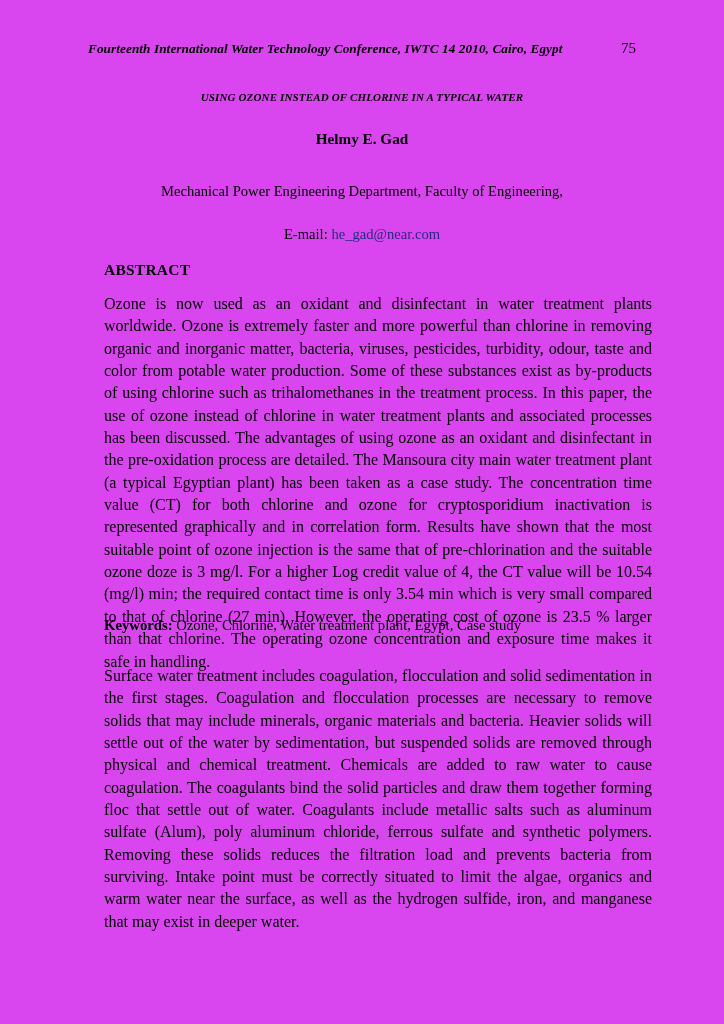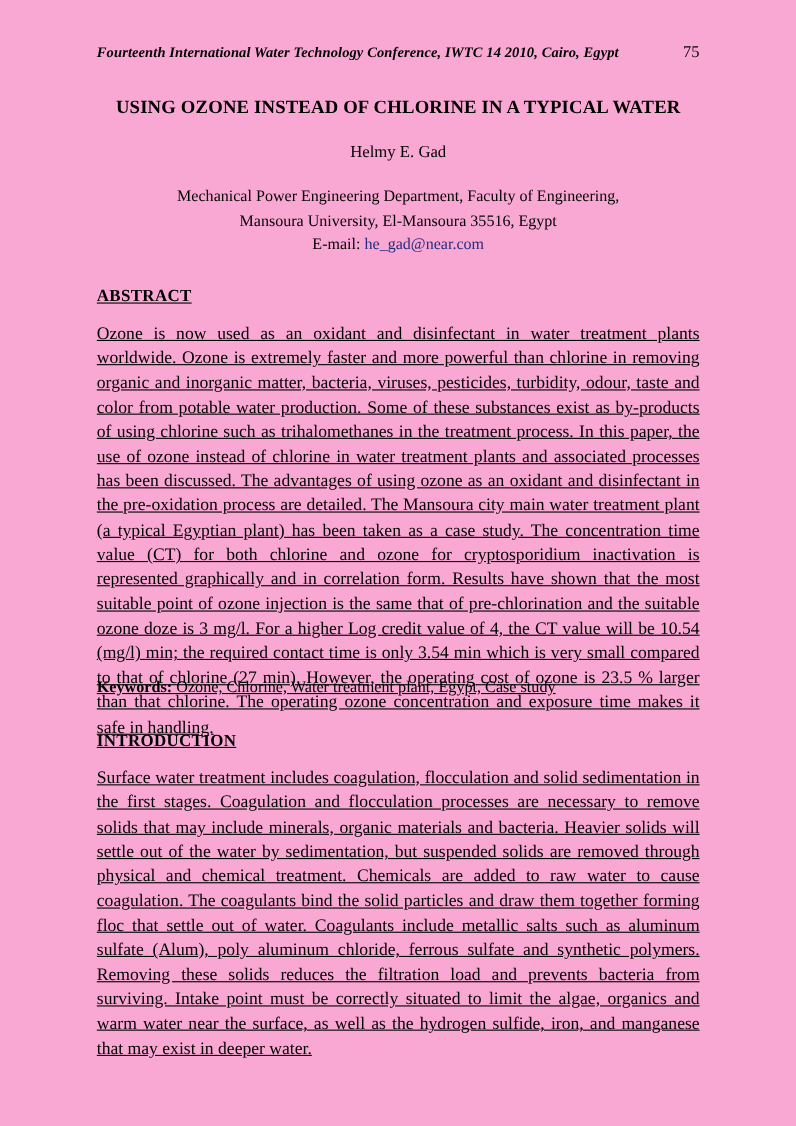--- a/index.html
+++ b/index.html
@@ -14,21 +14,21 @@
     overflow: hidden;
     font-family: "Liberation Serif", "DejaVu Serif", serif;
     color: #000000;
     -webkit-font-smoothing: antialiased;
   }
   .page {
     position: relative;
     width: 724px;
     height: 1024px;
     box-sizing: border-box;
-    background: #f9a8d4;
+    background: #d946ef;
   }
 
   
   .running-header {
     position: absolute;
     top: 40px;
     left: 88px;
     width: 548px;
     display: flex;
     align-items: baseline;
@@ -49,52 +49,52 @@
 
   
   .title-block {
     position: absolute;
     top: 85px;
     left: 88px;
     width: 548px;
     text-align: center;
   }
   .paper-title {
-    font-size: 17px;
+    font-size: 11px;
     font-weight: bold;
     line-height: 25px;
     letter-spacing: 0.15px;
     margin: 0;
+    font-style: italic;
   }
   .author-name {
     margin: 0;
     padding-top: 20px;
     font-size: 15.2px;
-    font-weight: normal;
+    font-weight: bold;
   }
   .affiliation {
-    margin: 0;
+    margin: 12px;
     padding-top: 21px;
     font-size: 14.6px;
     line-height: 21.5px;
   }
   .affiliation .email-line {
     white-space: nowrap;
   }
   .email-link {
     color: #232c7c;
     text-decoration: none;
   }
 
   
   .section {
     position: absolute;
-    left: 88px;
+    left: 104px;
     width: 548px;
-    text-decoration: underline;
   }
   .section-heading {
     font-size: 15.4px;
     font-weight: bold;
     letter-spacing: 0.3px;
     margin: 0 0 14px 0;
   }
   .body-text {
     font-size: 16px;
     line-height: 22.35px;
@@ -127,32 +127,31 @@
     <span class="page-number">75</span>
   </div>
 
   <div class="title-block">
     <h1 class="paper-title">
       <span>USING OZONE INSTEAD OF CHLORINE IN A TYPICAL WATER</span><br>
     </h1>
     <p class="author-name">Helmy E. Gad</p>
     <p class="affiliation">
       <span>Mechanical Power Engineering Department, Faculty of Engineering,</span><br>
-      <span>Mansoura University, El-Mansoura 35516, Egypt</span><br>
+      <br>
       <span class="email-line"><span>E-mail: </span><a class="email-link" href="#" style="color: rgb(35, 44, 124);">he_gad@near.com</a></span>
     </p>
   </div>
 
   <div class="section" id="abstract-section">
     <h2 class="section-heading">ABSTRACT</h2>
     <p class="body-text">Ozone is now used as an oxidant and disinfectant in water treatment plants worldwide. Ozone is extremely faster and more powerful than chlorine in removing organic and inorganic matter, bacteria, viruses, pesticides, turbidity, odour, taste and color from potable water production. Some of these substances exist as by-products of using chlorine such as trihalomethanes in the treatment process. In this paper, the use of ozone instead of chlorine in water treatment plants and associated processes has been discussed. The advantages of using ozone as an oxidant and disinfectant in the pre-oxidation process are detailed. The Mansoura city main water treatment plant (a typical Egyptian plant) has been taken as a case study. The concentration time value (CT) for both chlorine and ozone for cryptosporidium inactivation is represented graphically and in correlation form. Results have shown that the most suitable point of ozone injection is the same that of pre-chlorination and the suitable ozone doze is 3 mg/l. For a higher Log credit value of 4, the CT value will be 10.54 (mg/l) min; the required contact time is only 3.54 min which is very small compared to that of chlorine (27 min). However, the operating cost of ozone is 23.5 % larger than that chlorine. The operating ozone concentration and exposure time makes it safe in handling.</p>
   </div>
 
   <div class="section" id="keywords-block">
     <p class="keywords"><span class="kw-label">Keywords:</span><span> Ozone, Chlorine, Water treatment plant, Egypt, Case study</span></p>
   </div>
 
   <div class="section" id="introduction-section">
-    <h2 class="section-heading">INTRODUCTION</h2>
     <p class="body-text">Surface water treatment includes coagulation, flocculation and solid sedimentation in the first stages. Coagulation and flocculation processes are necessary to remove solids that may include minerals, organic materials and bacteria. Heavier solids will settle out of the water by sedimentation, but suspended solids are removed through physical and chemical treatment. Chemicals are added to raw water to cause coagulation. The coagulants bind the solid particles and draw them together forming floc that settle out of water. Coagulants include metallic salts such as aluminum sulfate (Alum), poly aluminum chloride, ferrous sulfate and synthetic polymers. Removing these solids reduces the filtration load and prevents bacteria from surviving. Intake point must be correctly situated to limit the algae, organics and warm water near the surface, as well as the hydrogen sulfide, iron, and manganese that may exist in deeper water.</p>
   </div>
 
 </div>
 
 </body></html>

